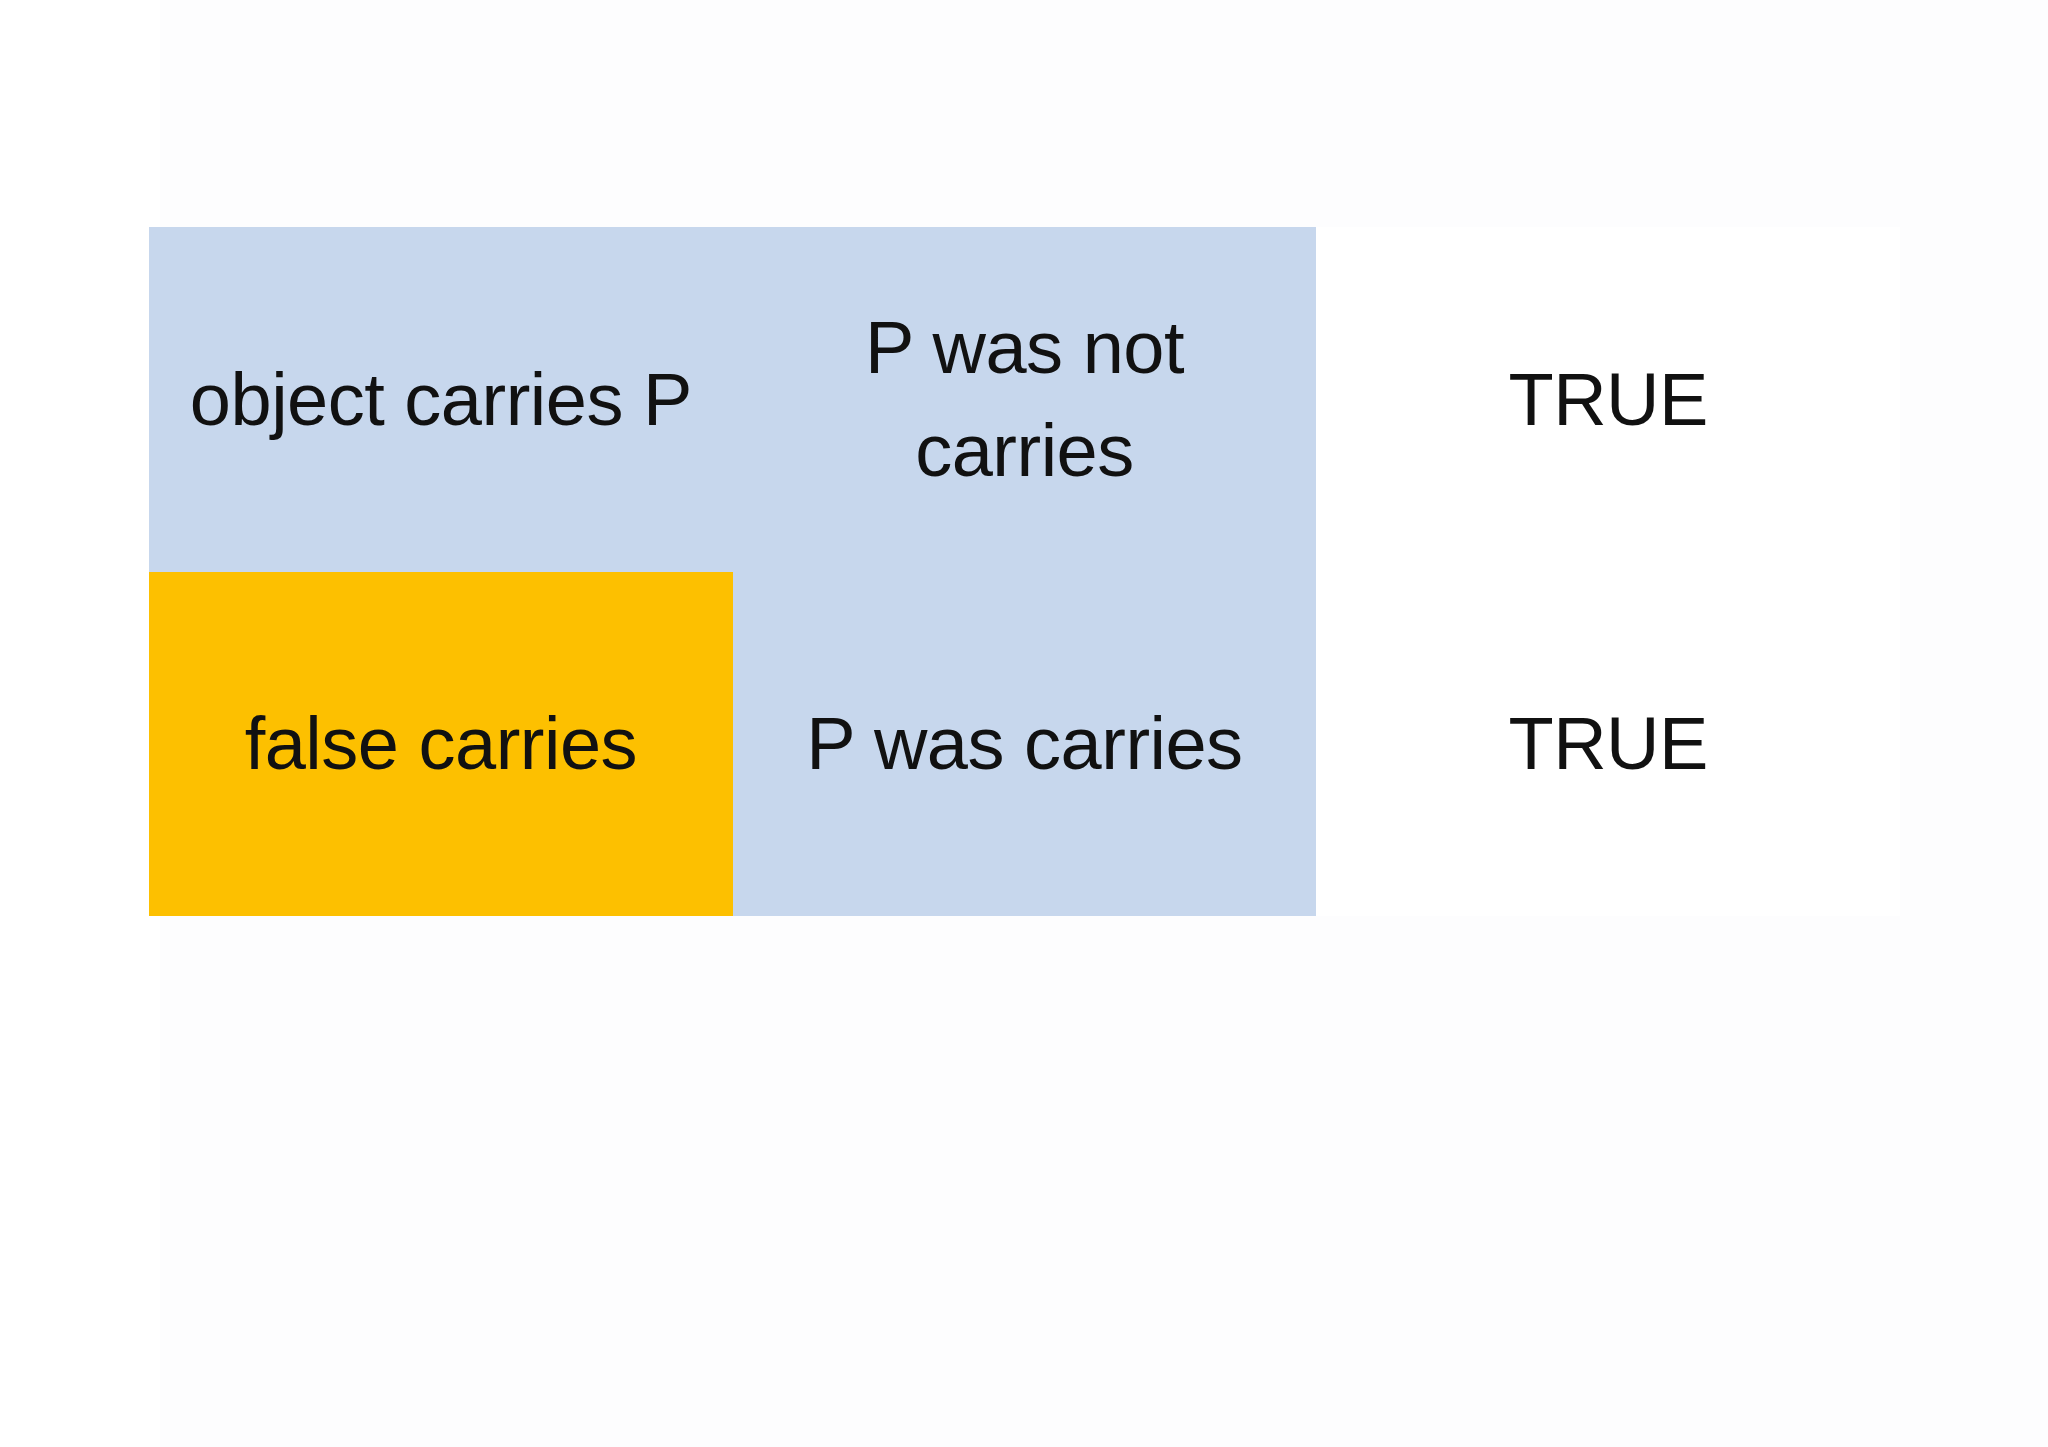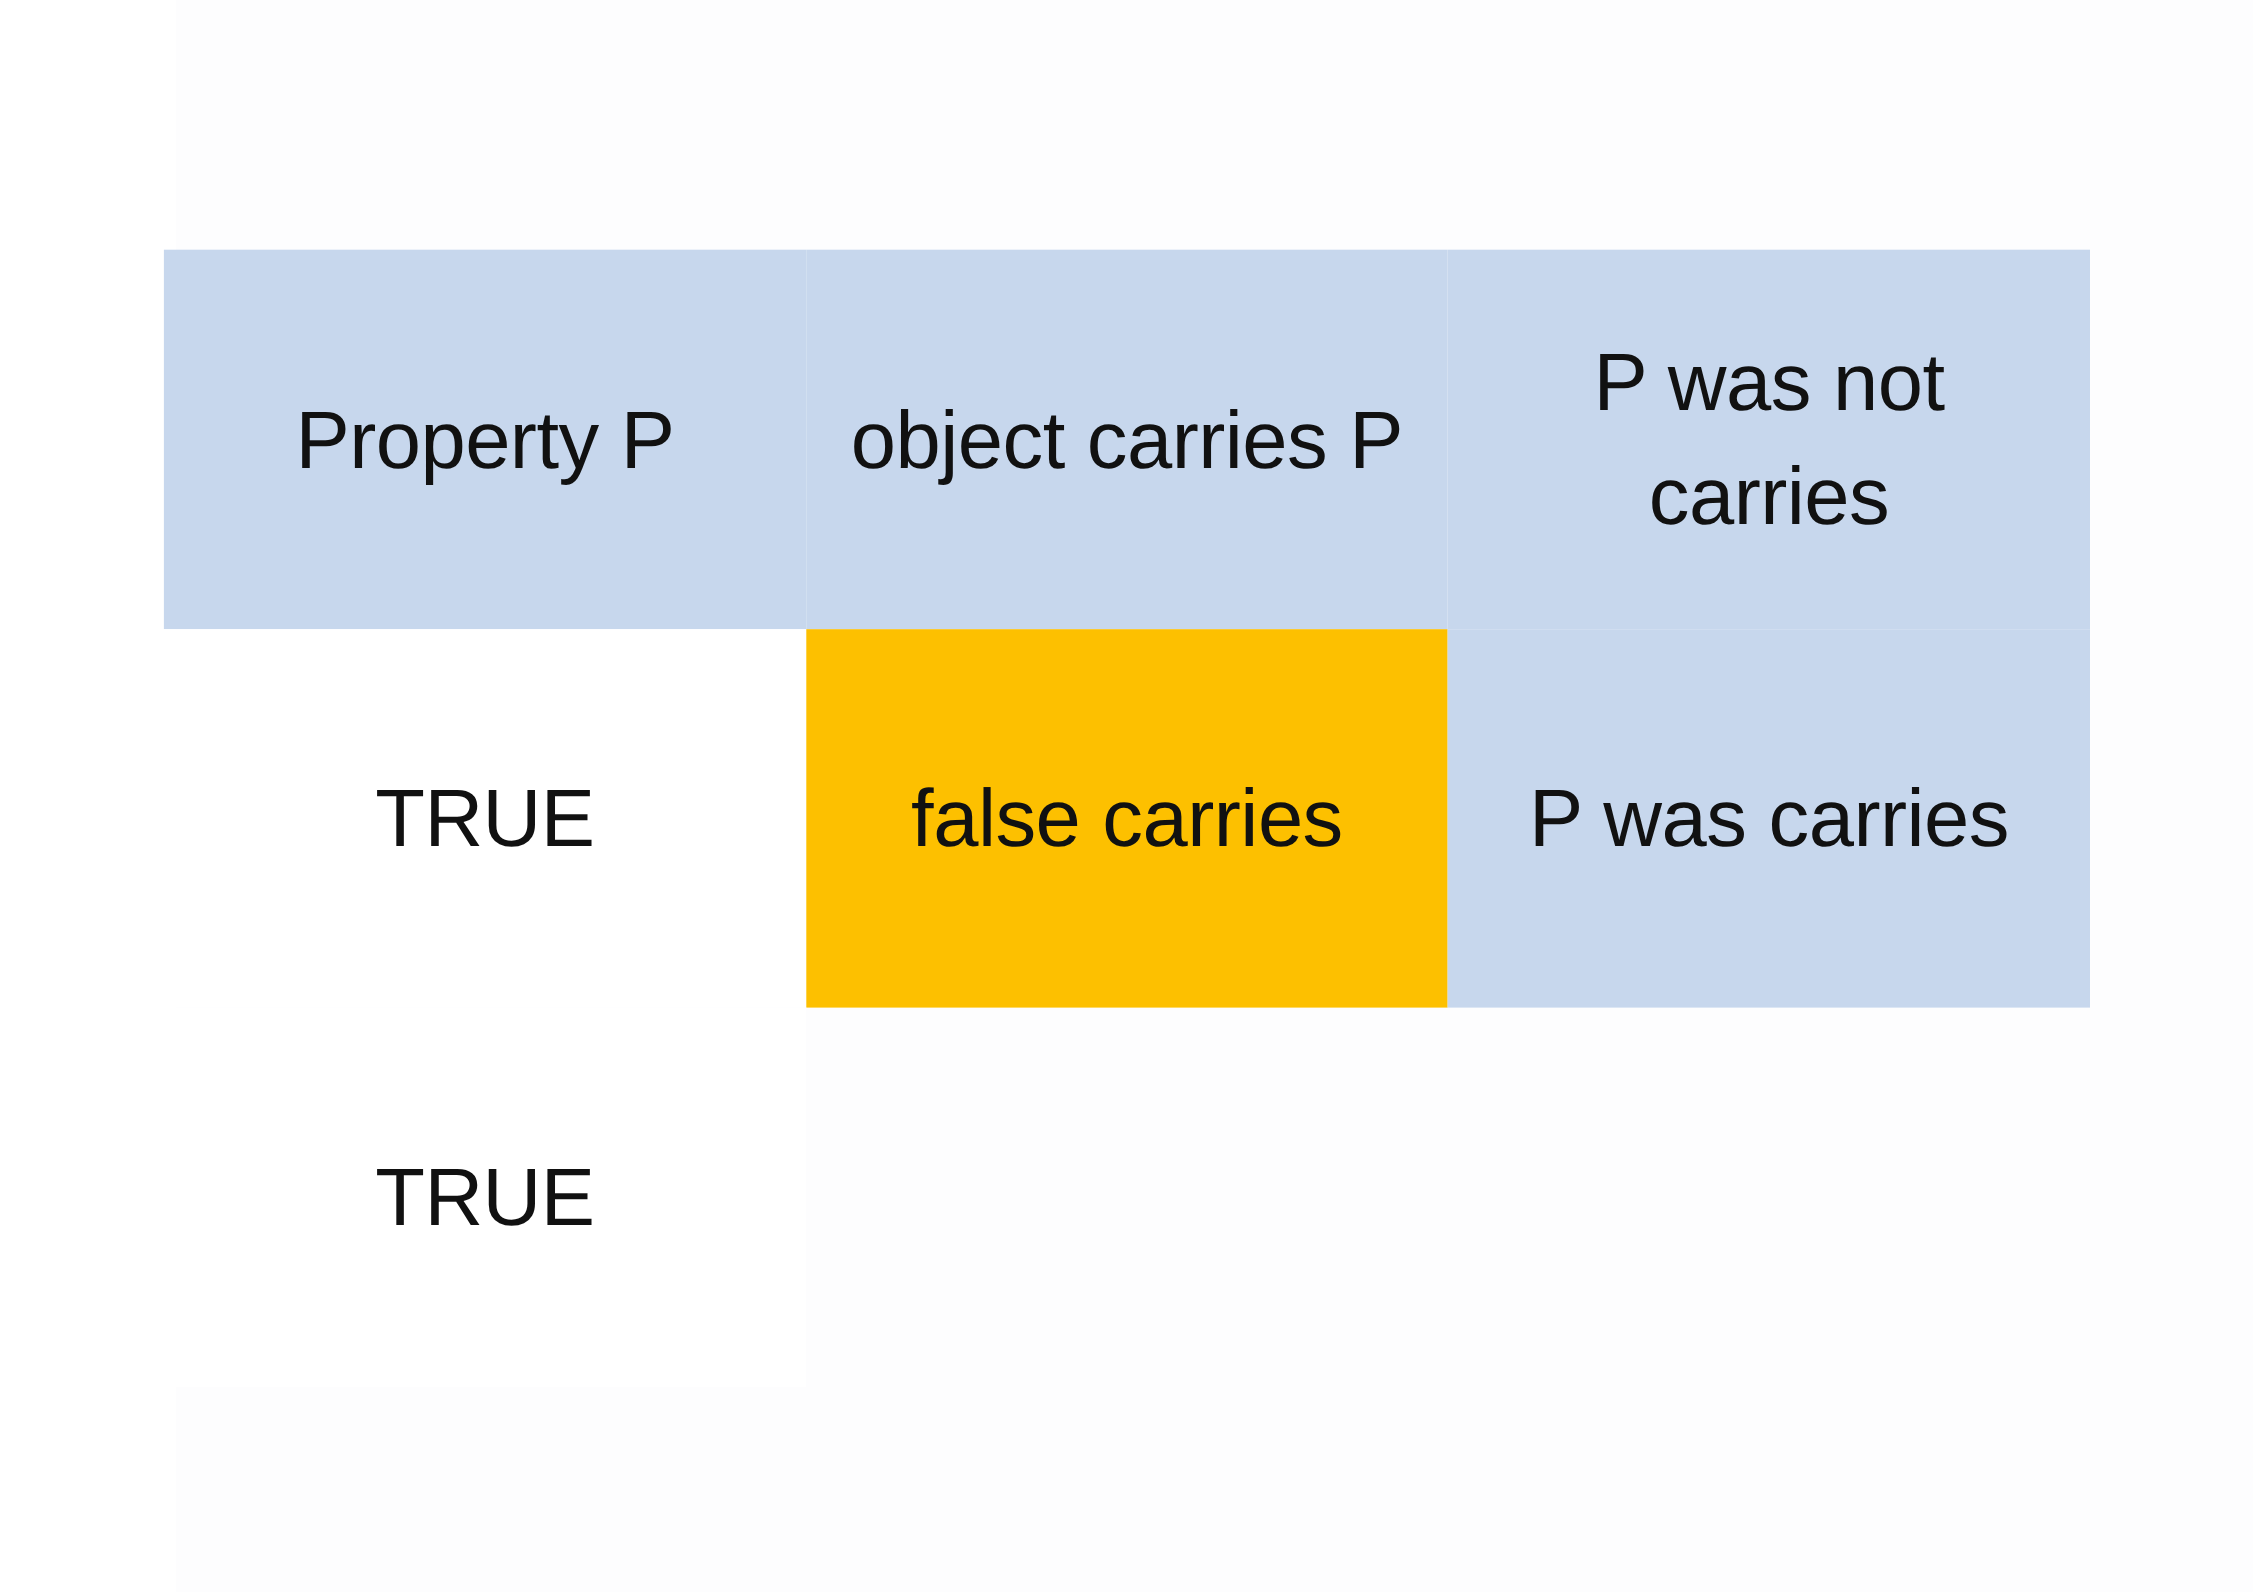--- a/index.html
+++ b/index.html
@@ -55,21 +55,20 @@
   
   .seam-top    { box-shadow: inset 0 2px 0 rgba(255,255,255,0.55); }
 </style>
 </head>
 <body>
 
 <div class="canvas">
   <div class="slide-tint"></div>
 
   <div class="matrix">
-    <div class="cell bg-blue">Property P</div>
     <div class="cell bg-blue">object carries P</div>
 
     <div class="cell bg-blue">P was not
 carries</div>
     <div class="cell bg-white">TRUE</div>
     <div class="cell bg-orange">false carries</div>
 
     <div class="cell bg-blue">P was carries</div>
     <div class="cell bg-white">TRUE</div>
   </div>

